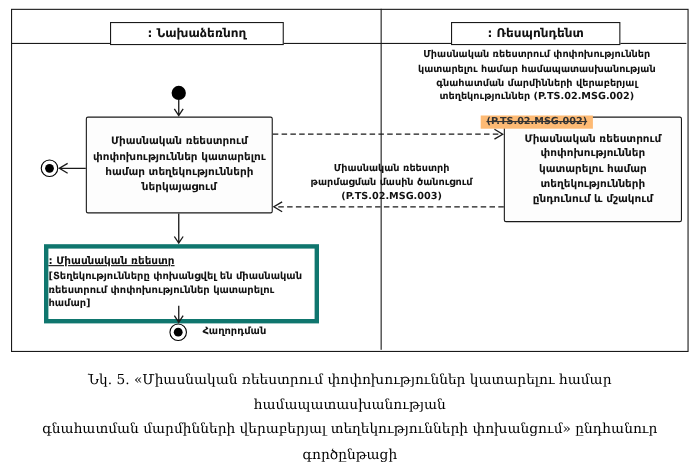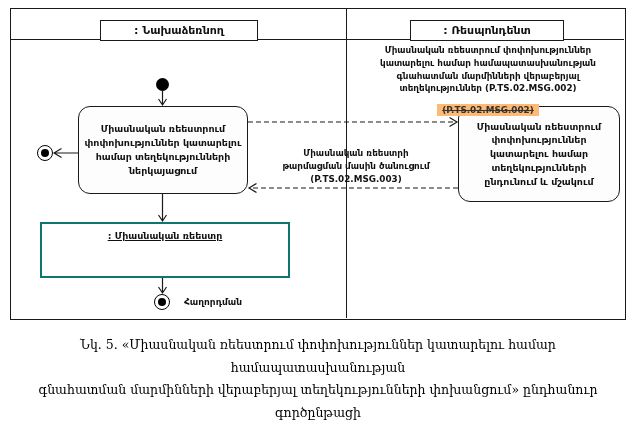--- a/index.html
+++ b/index.html
@@ -15,41 +15,41 @@
 
   .lane-header{position:absolute;top:20px;height:19px;background:#fff;
                border:1px solid #1a1a1a;display:flex;align-items:center;
                justify-content:center;font-size:11px;font-weight:bold;}
   .lane-header.left{left:100px;width:156px;}
   .lane-header.right{left:410px;width:152px;}
 
   .initial-node{position:absolute;left:156px;top:78px;width:13px;height:13px;
                 background:#000;border-radius:50%;}
 
-  .activity{position:absolute;border:1.4px solid #1a1a1a;border-radius:12px;
+  .activity{position:absolute;border:1.4px solid #1a1a1a;border-radius:2px;
             background:#fdfdfd;display:flex;align-items:center;justify-content:center;
             text-align:center;font-weight:bold;font-size:9.5px;line-height:1.45;
             white-space:pre-line;padding:2px 4px;box-sizing:border-box;}
   .activity.submit{left:78px;top:106px;width:170px;height:88px;}
   .activity.receive{left:458px;top:106px;width:162px;height:96px;}
 
   .final-node{position:absolute;width:16px;height:16px;border:1.5px solid #000;
               border-radius:50%;background:#fff;display:flex;align-items:center;
               justify-content:center;box-sizing:border-box;}
   .final-node .dot{width:8px;height:8px;background:#000;border-radius:50%;}
   .final-node.error{left:37px;top:145px;}
   .final-node.success{left:154px;top:294px;}
 
   .small-label{position:absolute;font-size:9px;font-weight:bold;
                white-space:pre-line;line-height:1.3;}
   .error-label{left:16px;top:119px;width:70px;text-align:left;}
   .success-label{left:184px;top:297px;}
 
-  .object-node{position:absolute;left:40px;top:222px;width:250px;height:56px;
-               border:2px solid #0f766e;background:#fff;text-align:center;
+  .object-node{position:absolute;left:40px;top:222px;width:250px;height:72px;
+               border:4px solid #0f766e;background:#fff;text-align:left;
                box-sizing:border-box;padding-top:6px;}
   .object-node .obj-name{font-size:9.5px;font-weight:bold;text-decoration:underline;}
   .object-node .obj-state{font-size:9px;font-weight:bold;white-space:pre-line;
                           line-height:1.35;margin-top:3px;}
 
   .msg-label{position:absolute;text-align:center;font-size:8.8px;font-weight:bold;
              white-space:pre-line;line-height:1.45;}
   .msg-request{left:352px;top:44px;width:272px;}
   .msg-struck-wrap{position:absolute;left:352px;top:98px;width:272px;text-align:center;}
   .msg-struck{display:inline-block;background:#fdba74;color:#333;
@@ -84,20 +84,22 @@
 փոփոխություններ կատարելու
 համար տեղեկությունների
 ներկայացում</div>
 
   <div class="final-node error">
     <div class="dot"></div>
   </div>
 
   <div class="object-node">
     <div class="obj-name">: Միասնական ռեեստր</div>
+    <div class="obj-state">[Տեղեկությունները փոխանցվել են միասնական
+ռեեստրում փոփոխություններ կատարելու համար]</div>
   </div>
 
   <div class="final-node success">
     <div class="dot"></div>
   </div>
   <div class="small-label success-label">Հաղորդման</div>
 
   <div class="activity receive">Միասնական ռեեստրում
 փոփոխություններ
 կատարելու համար

